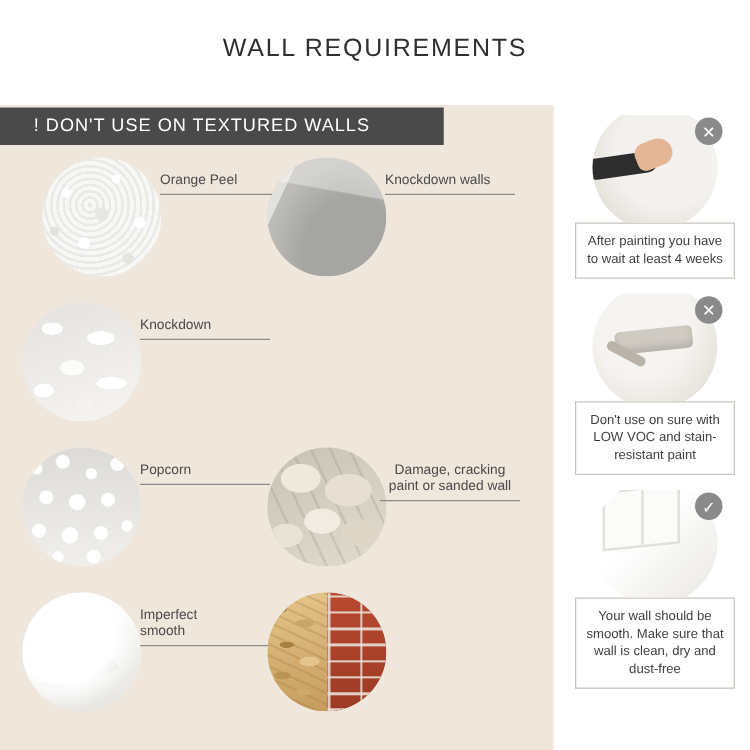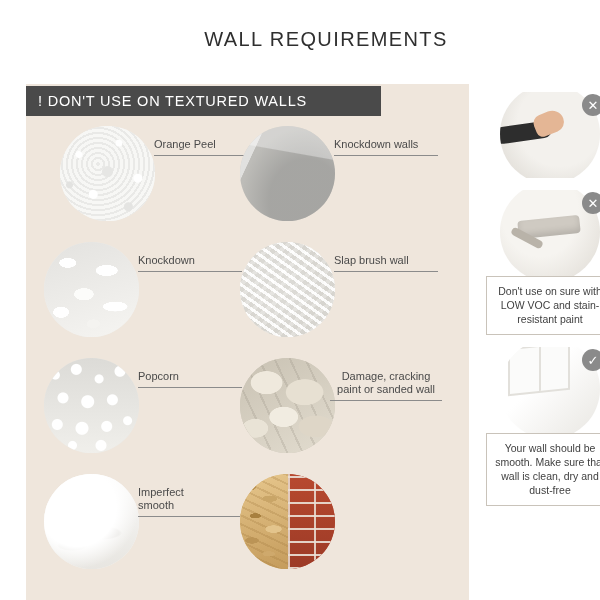--- a/index.html
+++ b/index.html
@@ -11,21 +11,20 @@
     height: 600px;
     background: #ffffff;
     font-family: "Liberation Sans", sans-serif;
     color: #3a3a3a;
     overflow: hidden;
   }
   .page {
     position: relative;
     width: 488px;
     height: 600px;
-    margin-left: 26px;
   }
 
   
   .title {
     position: absolute;
     top: 28px;
     left: 0;
     width: 600px;
     text-align: center;
     font-size: 20px;
@@ -48,21 +47,21 @@
   .banner {
     position: absolute;
     left: 0;
     top: 86px;
     width: 355px;
     height: 30px;
     background: #4a4a4a;
     color: #ffffff;
     display: flex;
     align-items: center;
-    padding-left: 12px;
+    padding-left: 27px;
     box-sizing: border-box;
     font-size: 14.5px;
     letter-spacing: 0.8px;
   }
 
   
   .grid {
     position: absolute;
     left: 0;
     top: 126px;
@@ -376,26 +375,20 @@
         </div>
       <div class="label">Knockdown walls</div>
     </div>
 
     <div class="cell" style="left:0px; top:116px;">
       <div class="circle">
           <div class="tex tex-knockdown"></div>
         </div>
       <div class="label">Knockdown</div>
     </div>
-    <div class="cell" style="left:196px; top:116px;">
-      <div class="circle">
-          <div class="tex tex-slapbrush"></div>
-        </div>
-      <div class="label">Slap brush wall</div>
-    </div>
 
     <div class="cell" style="left:0px; top:232px;">
       <div class="circle">
           <div class="tex tex-popcorn"></div>
         </div>
       <div class="label">Popcorn</div>
     </div>
     <div class="cell wide" style="left:196px; top:232px;text-align:center;">
       <div class="circle">
           <div class="tex tex-damage"></div>
@@ -425,20 +418,21 @@
   <div class="right-col">
 
     <div class="card">
       <div class="photo">
         <div class="round ph-hand">
           <div class="arm"></div>
           <div class="hand"></div>
         </div>
         <div class="badge">✕</div>
       </div>
+      <div class="caption">After painting you have to wait at least 4 weeks</div>
     </div>
 
     <div class="card">
       <div class="photo">
         <div class="round ph-roller">
           <div class="roll"></div>
           <div class="handle"></div>
         </div>
         <div class="badge">✕</div>
       </div>

